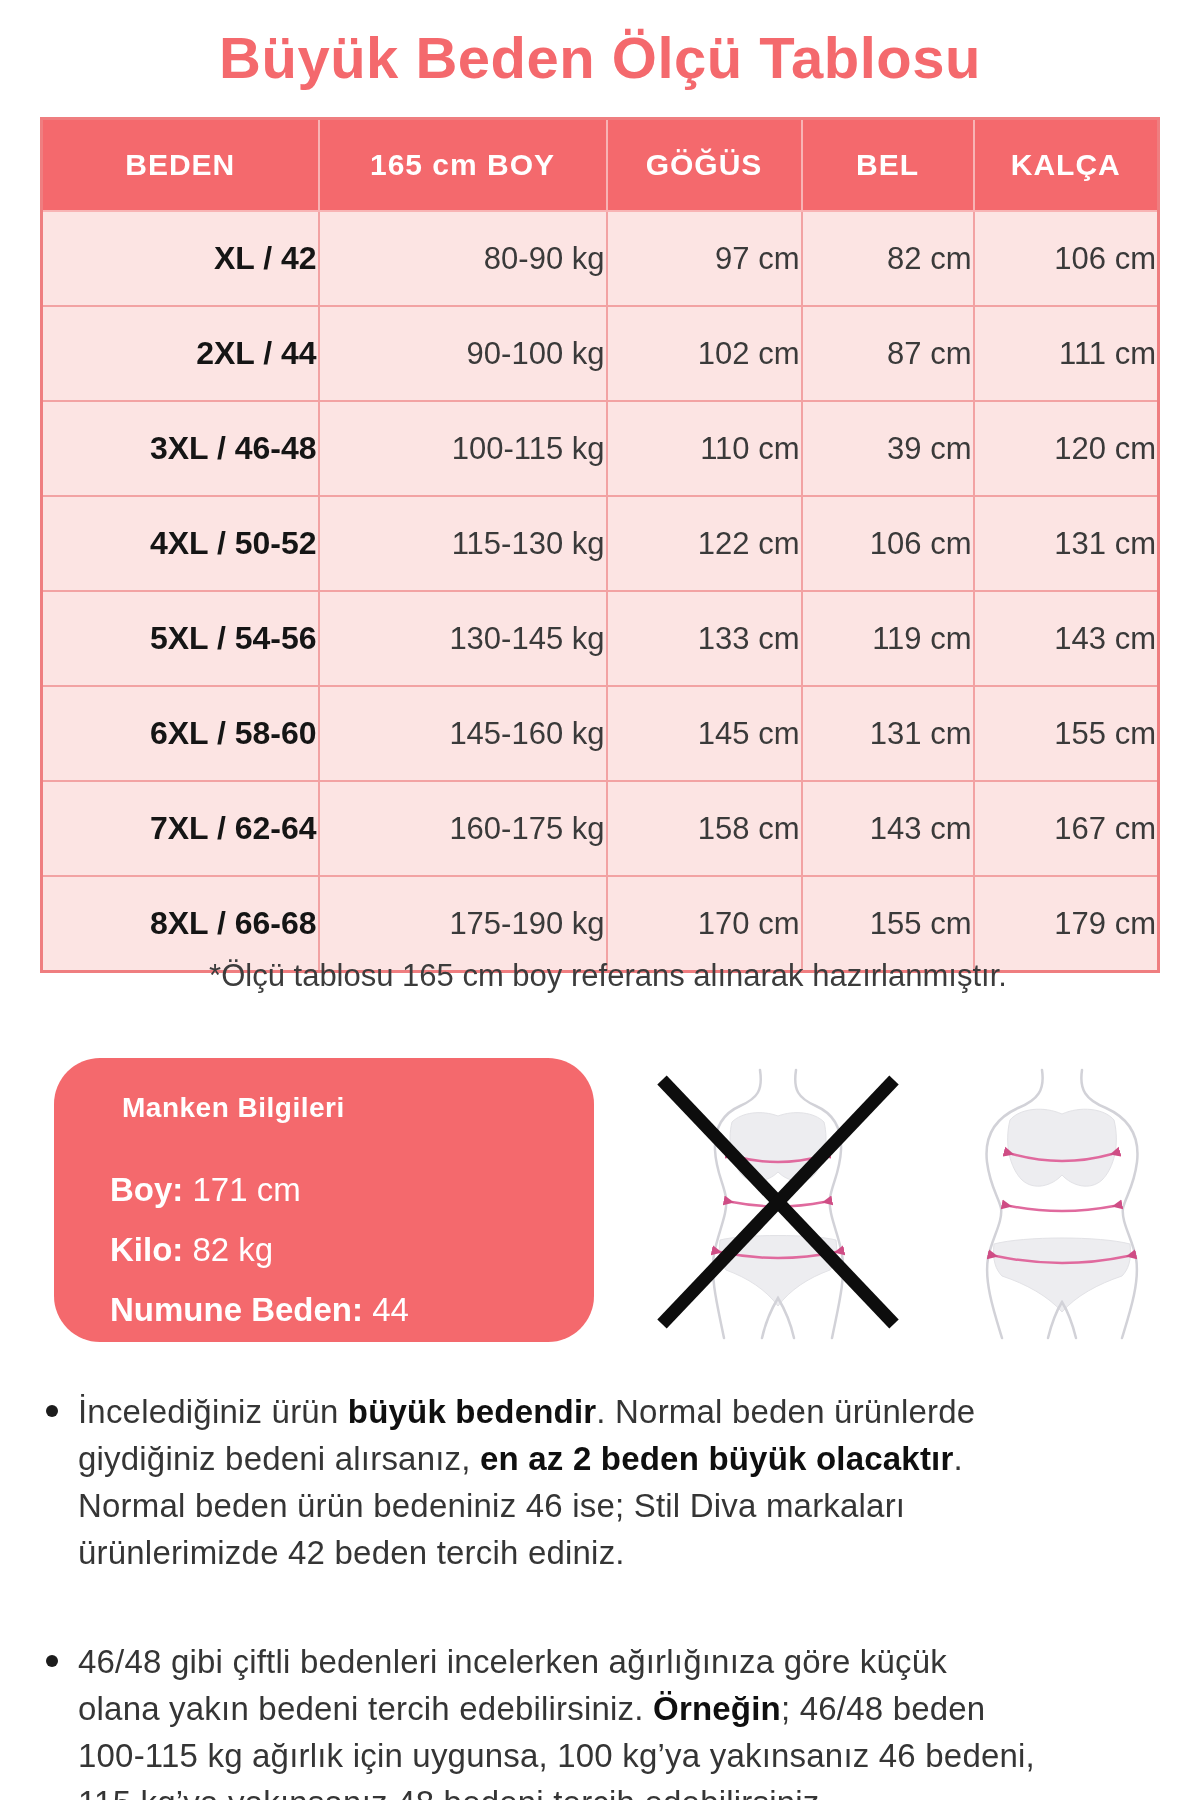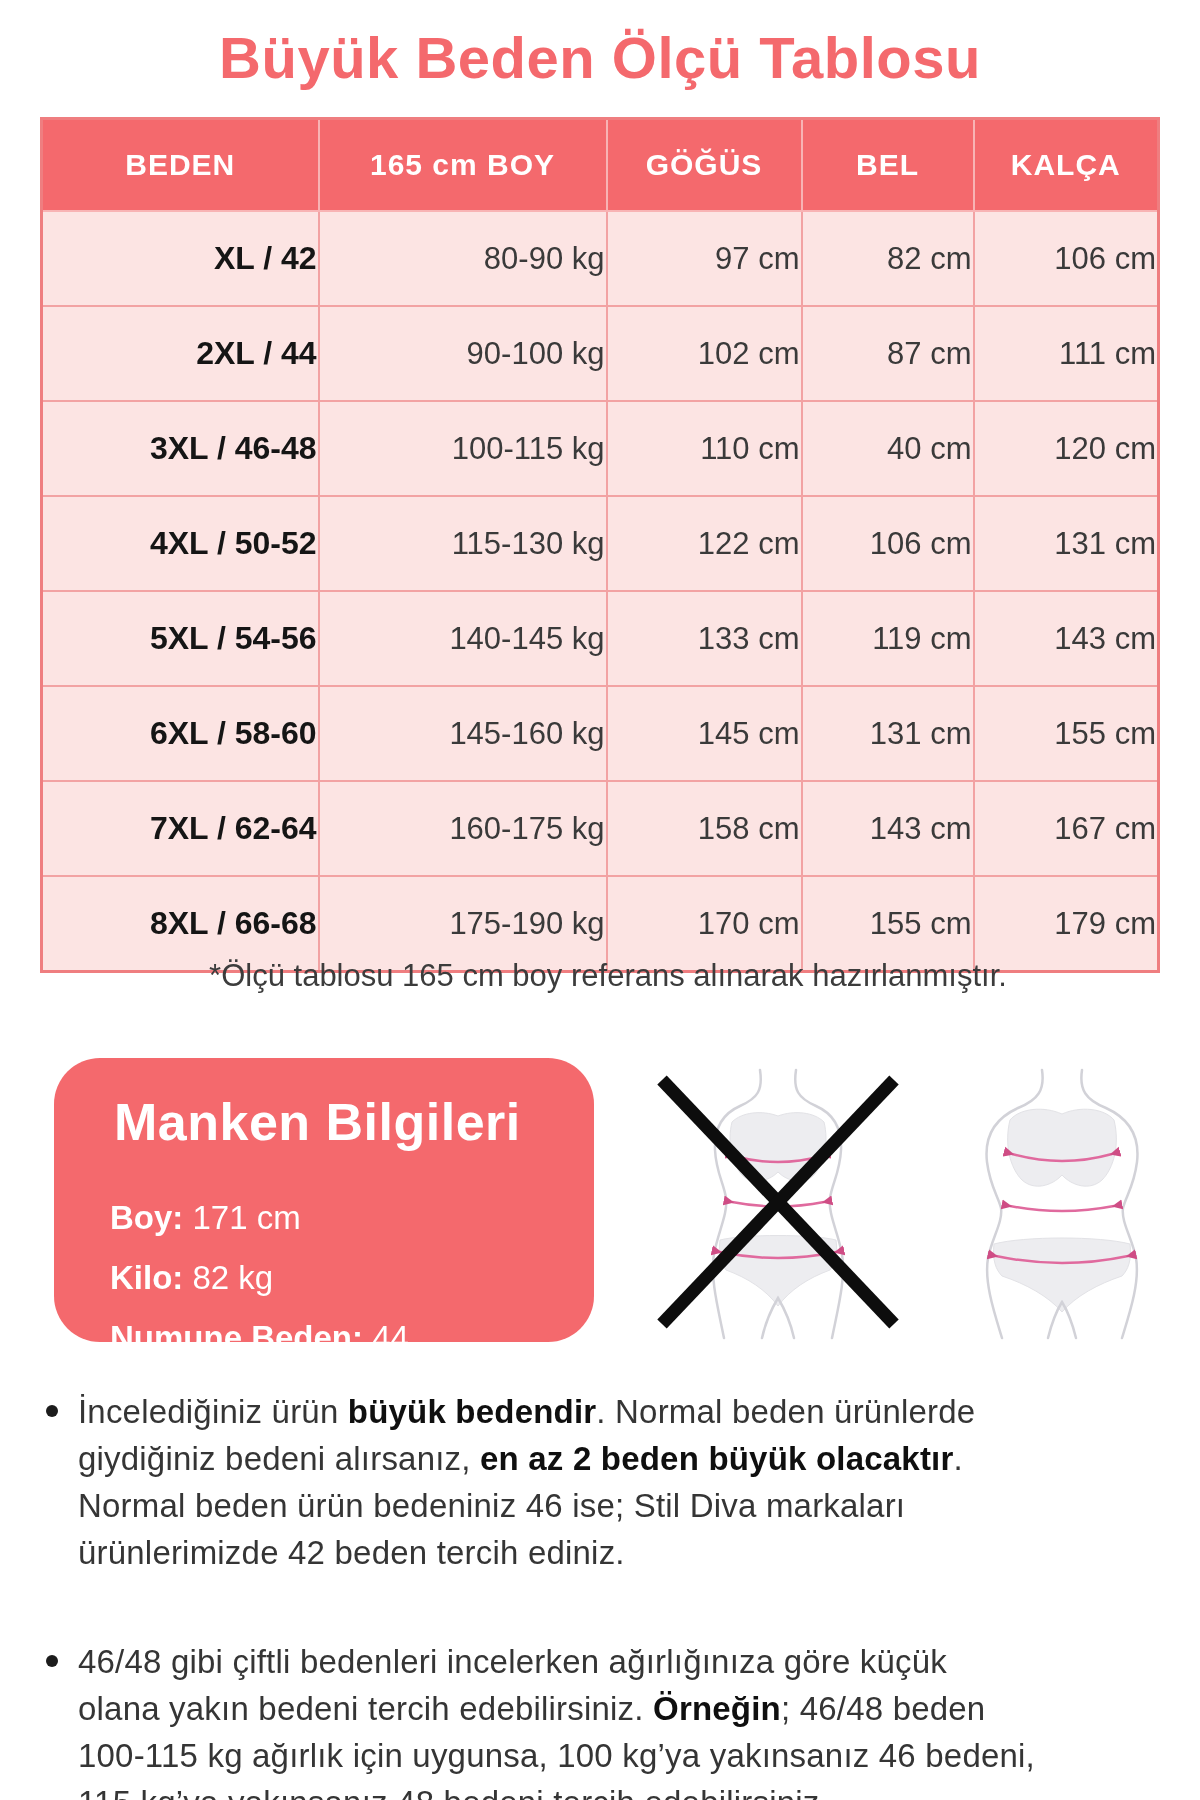--- a/index.html
+++ b/index.html
@@ -16,21 +16,21 @@
   .size-table td{height:91px;text-align:right;font-size:31px;color:#3a3a3a;
          border:2px solid #f2a2a3;background:#fce4e3;}
   .size-table td.size-col{font-weight:700;color:#151515;font-size:32px;}
 
   .footnote{position:absolute;top:958px;left:0;width:100%;margin:0;text-align:center;
          font-size:31px;color:#3c3c3c;padding-left:8px;}
 
   .model-box{position:absolute;left:54px;top:1058px;width:540px;height:284px;
          background:#f4696d;border-radius:46px;color:#ffffff;
          padding:34px 30px 0 56px;box-sizing:border-box;}
-  .model-box h2{margin:0 0 36px 4px;font-size:52px;font-weight:800;letter-spacing:.5px;}
+  .model-box h2{margin:0 0 36px 12px;font-size:28px;font-weight:800;letter-spacing:.5px;}
   .model-box p{margin:0;font-size:33px;line-height:60px;font-weight:400;}
   .model-box p b{font-weight:800;}
 
   .figures{position:absolute;left:650px;top:1056px;width:540px;height:296px;}
   .figures svg{display:block;width:100%;height:100%;}
 
   .notes{position:absolute;left:44px;top:1388px;width:1116px;}
   .bullet{display:flex;margin-bottom:62px;}
   .bullet .dot{flex:none;width:12px;height:12px;border-radius:50%;background:#1c1c1c;
          margin:17px 20px 0 2px;}
@@ -74,33 +74,33 @@
         <td class="size-col">2XL / 44</td>
         <td>90-100 kg</td>
         <td>102 cm</td>
         <td>87 cm</td>
         <td>111 cm</td>
       </tr>
       <tr>
         <td class="size-col">3XL / 46-48</td>
         <td>100-115 kg</td>
         <td>110 cm</td>
-        <td>40 cm</td>
+        <td>39 cm</td>
         <td>120 cm</td>
       </tr>
       <tr>
         <td class="size-col">4XL / 50-52</td>
         <td>115-130 kg</td>
         <td>122 cm</td>
         <td>106 cm</td>
         <td>131 cm</td>
       </tr>
       <tr>
         <td class="size-col">5XL / 54-56</td>
-        <td>140-145 kg</td>
+        <td>130-145 kg</td>
         <td>133 cm</td>
         <td>119 cm</td>
         <td>143 cm</td>
       </tr>
       <tr>
         <td class="size-col">6XL / 58-60</td>
         <td>145-160 kg</td>
         <td>145 cm</td>
         <td>131 cm</td>
         <td>155 cm</td>

